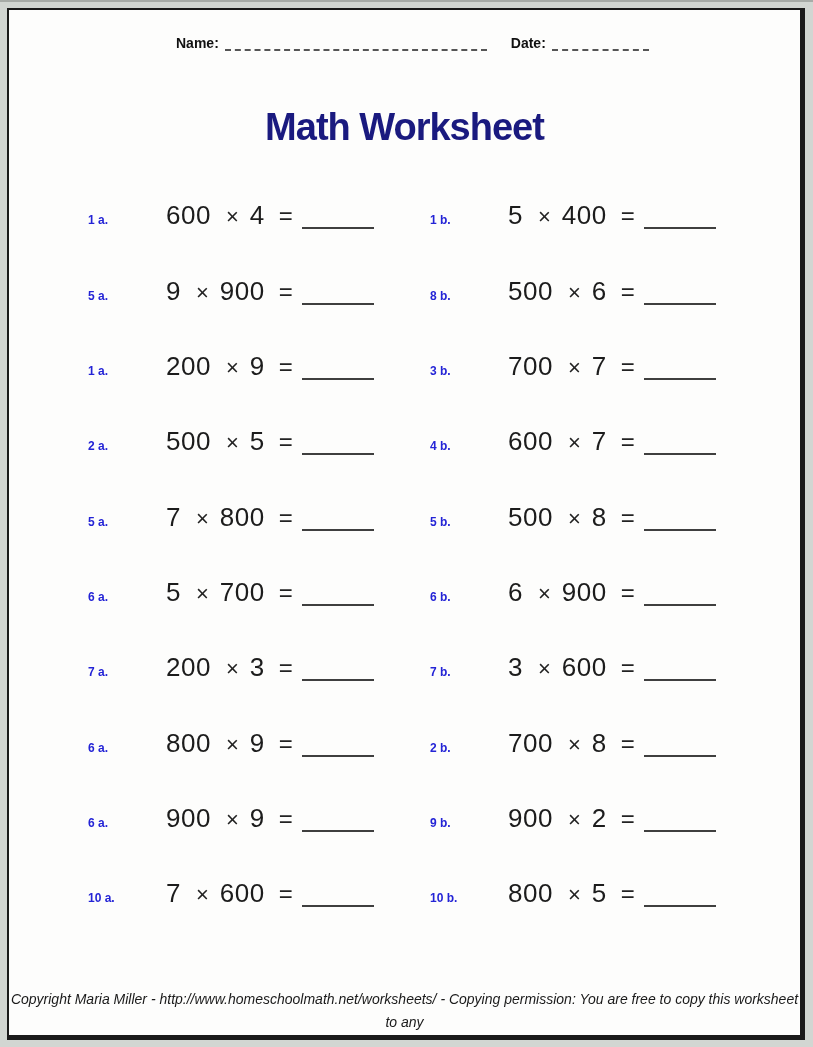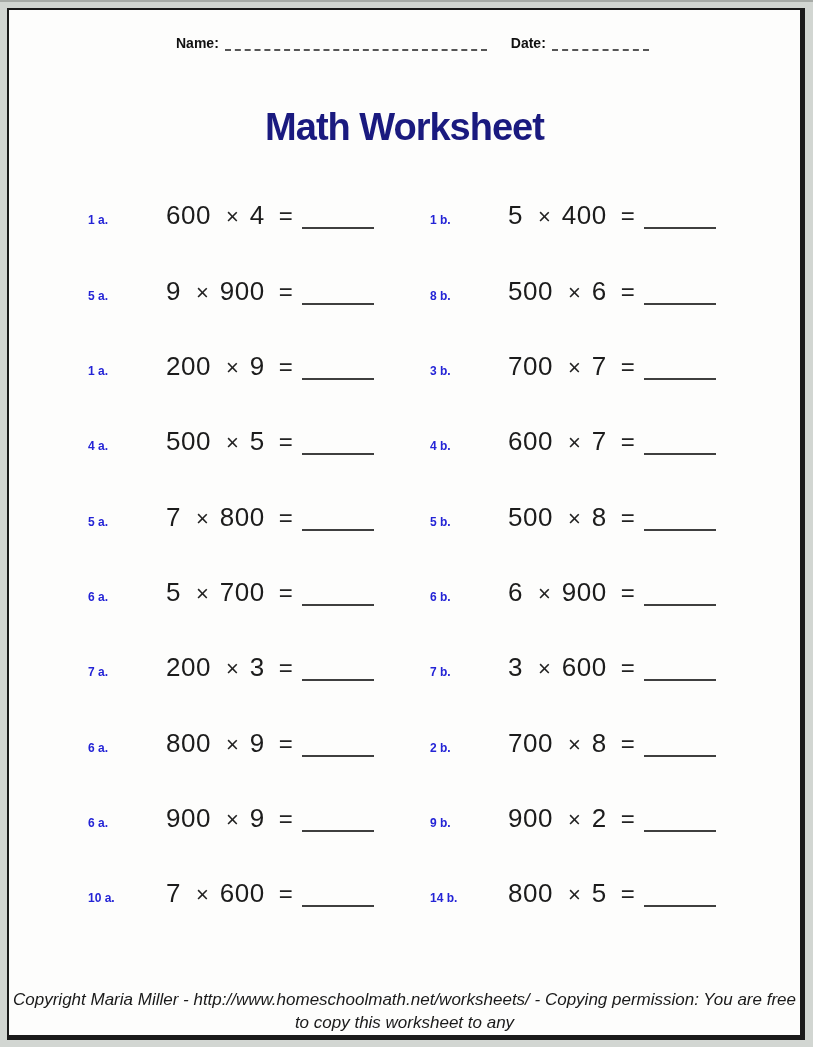--- a/index.html
+++ b/index.html
@@ -65,21 +65,21 @@
   .eq    { font-size: 24px; margin: 0 9px 0 14px; color: #222; }
   .blank {
     display: inline-block; width: 72px; height: 0;
     border-bottom: 2px solid #3f3f3f;
     transform: translateY(5px);
   }
   
   .footer {
     position: absolute; left: 0; right: 0; top: 978px;
     text-align: center;
-    font-size: 17px; font-style: italic; color: #1a1a1a;
+    font-size: 14px; font-style: italic; color: #1a1a1a;
     line-height: 23px;
   }
 </style>
 </head>
 <body>
 
 <div class="top-edge"></div>
 
 <div class="page">
 
@@ -147,21 +147,21 @@
         <span class="plabel">3 b.</span>
         <span class="expr">
           <span class="op">700</span>
           <span class="times">×</span>
           <span class="op">7</span>
           <span class="eq">=</span>
           <span class="blank"></span>
         </span>
       </div>
       <div class="cell">
-        <span class="plabel">4 a.</span>
+        <span class="plabel">2 a.</span>
         <span class="expr">
           <span class="op">500</span>
           <span class="times">×</span>
           <span class="op">5</span>
           <span class="eq">=</span>
           <span class="blank"></span>
         </span>
       </div>
       <div class="cell">
         <span class="plabel">4 b.</span>
@@ -277,21 +277,21 @@
         <span class="plabel">10 a.</span>
         <span class="expr">
           <span class="op">7</span>
           <span class="times">×</span>
           <span class="op">600</span>
           <span class="eq">=</span>
           <span class="blank"></span>
         </span>
       </div>
       <div class="cell">
-        <span class="plabel">14 b.</span>
+        <span class="plabel">10 b.</span>
         <span class="expr">
           <span class="op">800</span>
           <span class="times">×</span>
           <span class="op">5</span>
           <span class="eq">=</span>
           <span class="blank"></span>
         </span>
       </div>
     </div>
 

